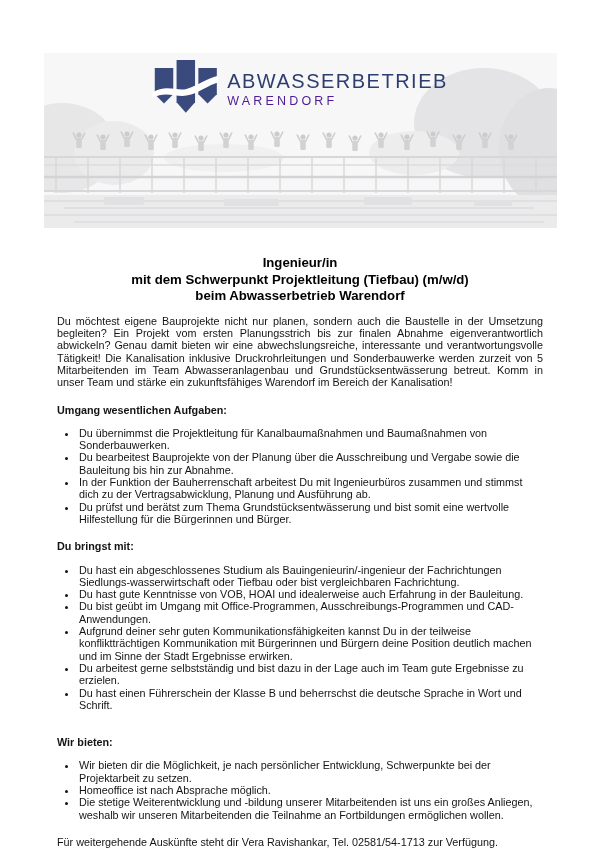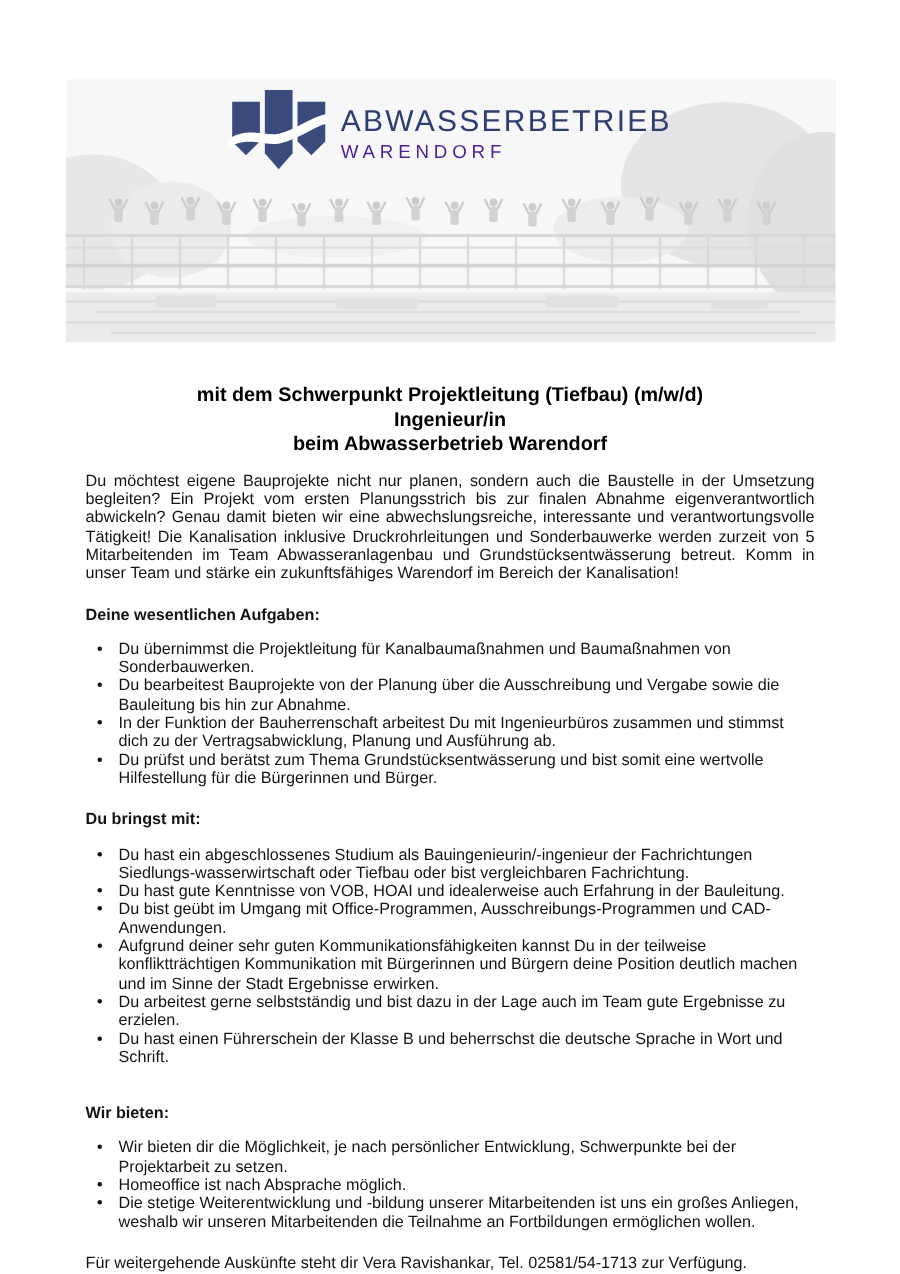--- a/index.html
+++ b/index.html
@@ -164,28 +164,28 @@
       <div class="logo-text">
         <span class="logo-brand">ABWASSERBETRIEB</span>
         <span class="logo-city">WARENDORF</span>
       </div>
     </div>
   </div>
 
   <div class="content">
 
     <div class="title">
+      <div>Ingenieur/in</div>
       <div>mit dem Schwerpunkt Projektleitung (Tiefbau) (m/w/d)</div>
-      <div>Ingenieur/in</div>
       <div>beim Abwasserbetrieb Warendorf</div>
     </div>
 
     <p class="intro">Du möchtest eigene Bauprojekte nicht nur planen, sondern auch die Baustelle in der Umsetzung begleiten? Ein Projekt vom ersten Planungsstrich bis zur finalen Abnahme eigenverantwortlich abwickeln? Genau damit bieten wir eine abwechslungsreiche, interessante und verantwortungsvolle Tätigkeit! Die Kanalisation inklusive Druckrohrleitungen und Sonderbauwerke werden zurzeit von 5 Mitarbeitenden im Team Abwasseranlagenbau und Grundstücksentwässerung betreut. Komm in unser Team und stärke ein zukunftsfähiges Warendorf im Bereich der Kanalisation!</p>
 
-    <p class="sec-heading">Deine wesentlichen Aufgaben:</p>
+    <p class="sec-heading">Umgang wesentlichen Aufgaben:</p>
     <ul class="bullets">
       <li>Du übernimmst die Projektleitung für Kanalbaumaßnahmen und Baumaßnahmen von Sonderbauwerken.</li>
       <li>Du bearbeitest Bauprojekte von der Planung über die Ausschreibung und Vergabe sowie die Bauleitung bis hin zur Abnahme.</li>
       <li>In der Funktion der Bauherrenschaft arbeitest Du mit Ingenieurbüros zusammen und stimmst dich zu der Vertragsabwicklung, Planung und Ausführung ab.</li>
       <li>Du prüfst und berätst zum Thema Grundstücksentwässerung und bist somit eine wertvolle Hilfestellung für die Bürgerinnen und Bürger.</li>
     </ul>
 
     <p class="sec-heading">Du bringst mit:</p>
     <ul class="bullets">
       <li>Du hast ein abgeschlossenes Studium als Bauingenieurin/-ingenieur der Fachrichtungen Siedlungs-wasserwirtschaft oder Tiefbau oder bist vergleichbaren Fachrichtung.</li>

